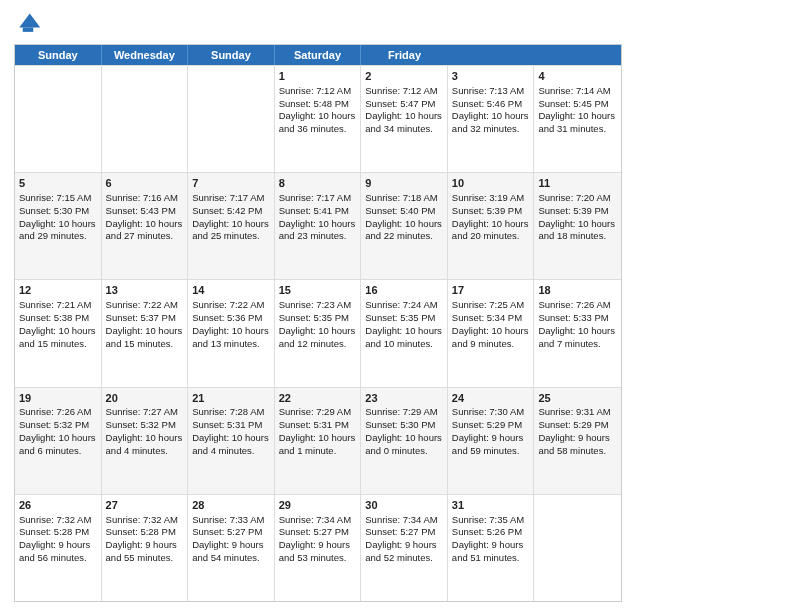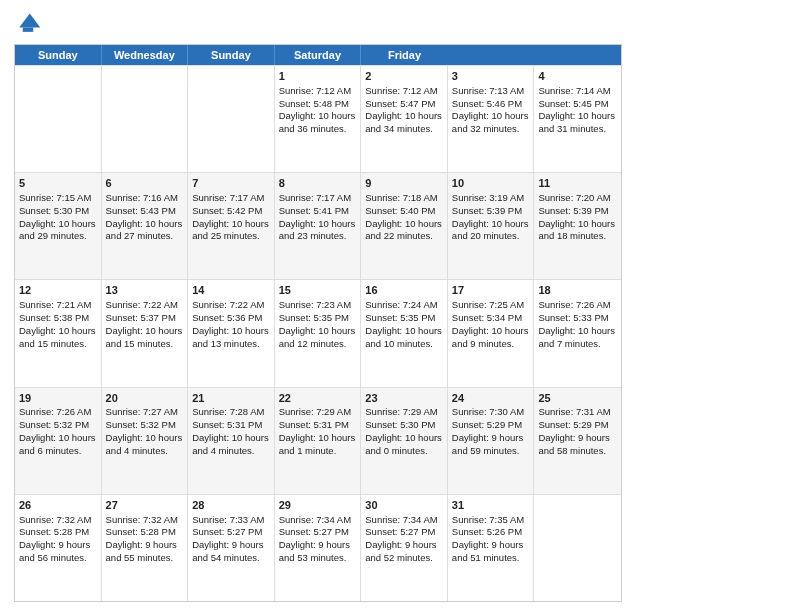--- a/index.html
+++ b/index.html
@@ -312,21 +312,21 @@
           </div>
           <div class="cal-cell alt-row">
             <div class="day-num">24</div>
             <div>Sunrise: 7:30 AM</div>
             <div>Sunset: 5:29 PM</div>
             <div>Daylight: 9 hours</div>
             <div>and 59 minutes.</div>
           </div>
           <div class="cal-cell alt-row">
             <div class="day-num">25</div>
-            <div>Sunrise: 7:31 AM</div>
+            <div>Sunrise: 9:31 AM</div>
             <div>Sunset: 5:29 PM</div>
             <div>Daylight: 9 hours</div>
             <div>and 58 minutes.</div>
           </div>
         </div>
         <div class="cal-row">
           <div class="cal-cell">
             <div class="day-num">26</div>
             <div>Sunrise: 7:32 AM</div>
             <div>Sunset: 5:28 PM</div>

